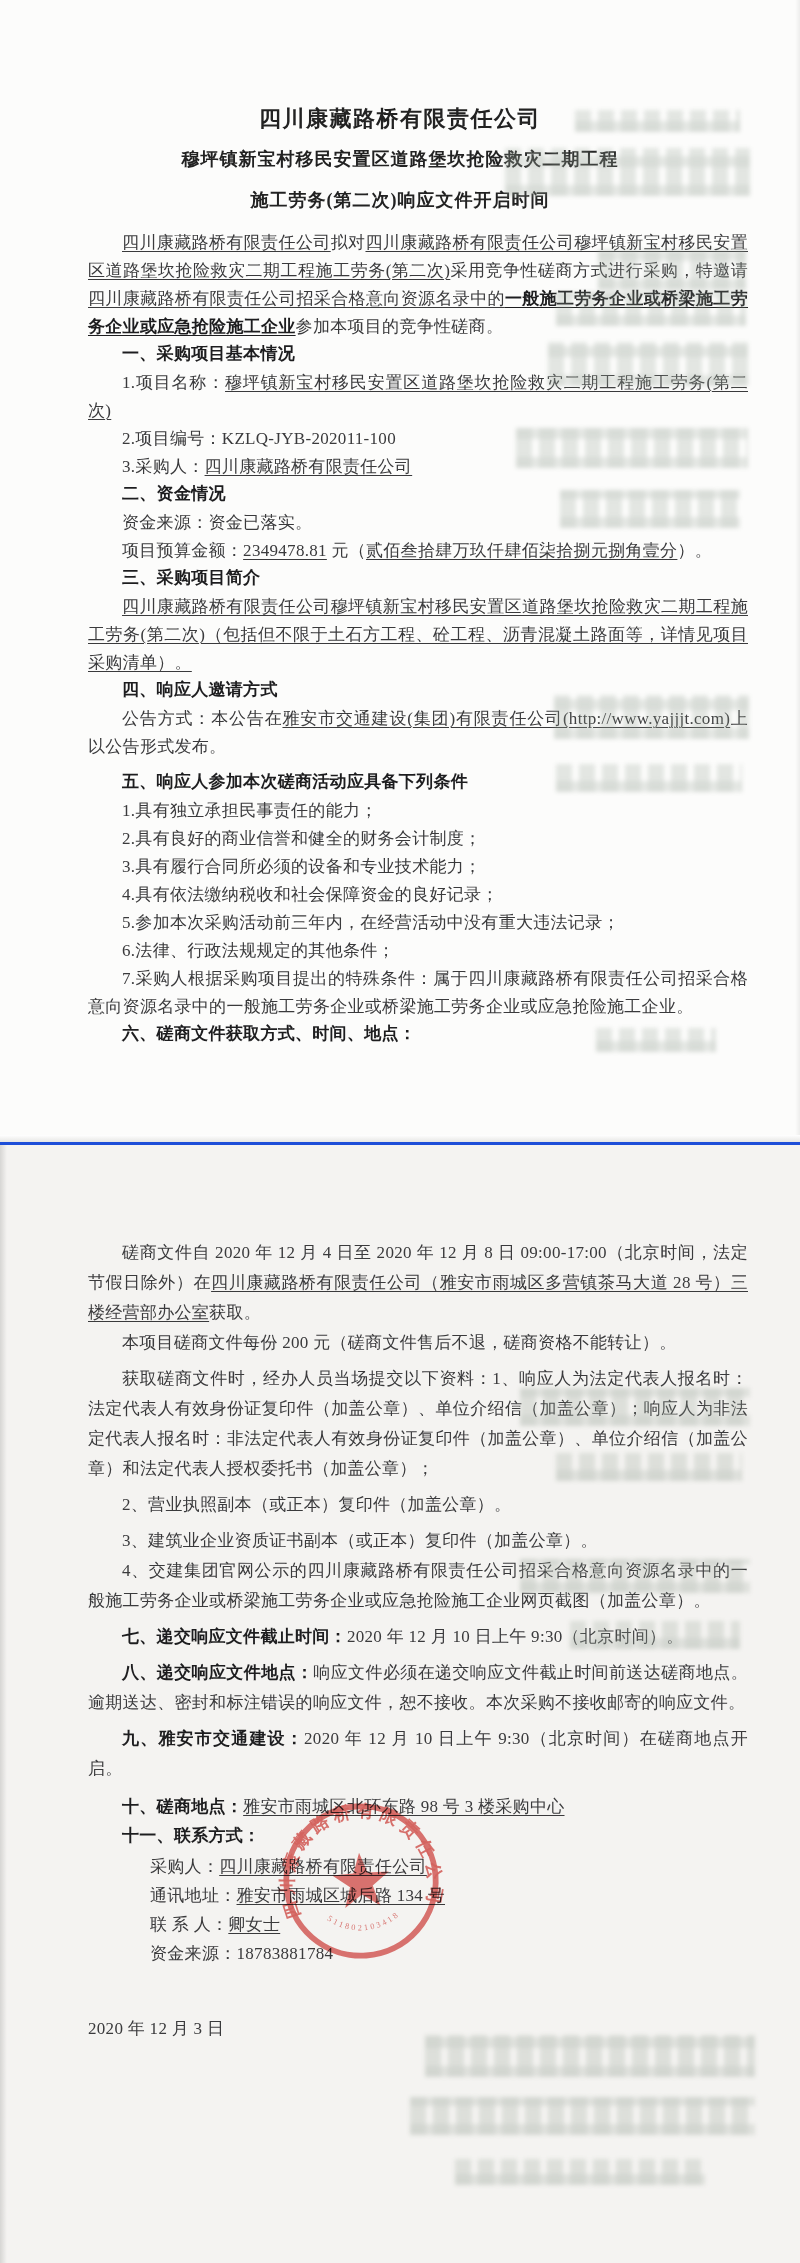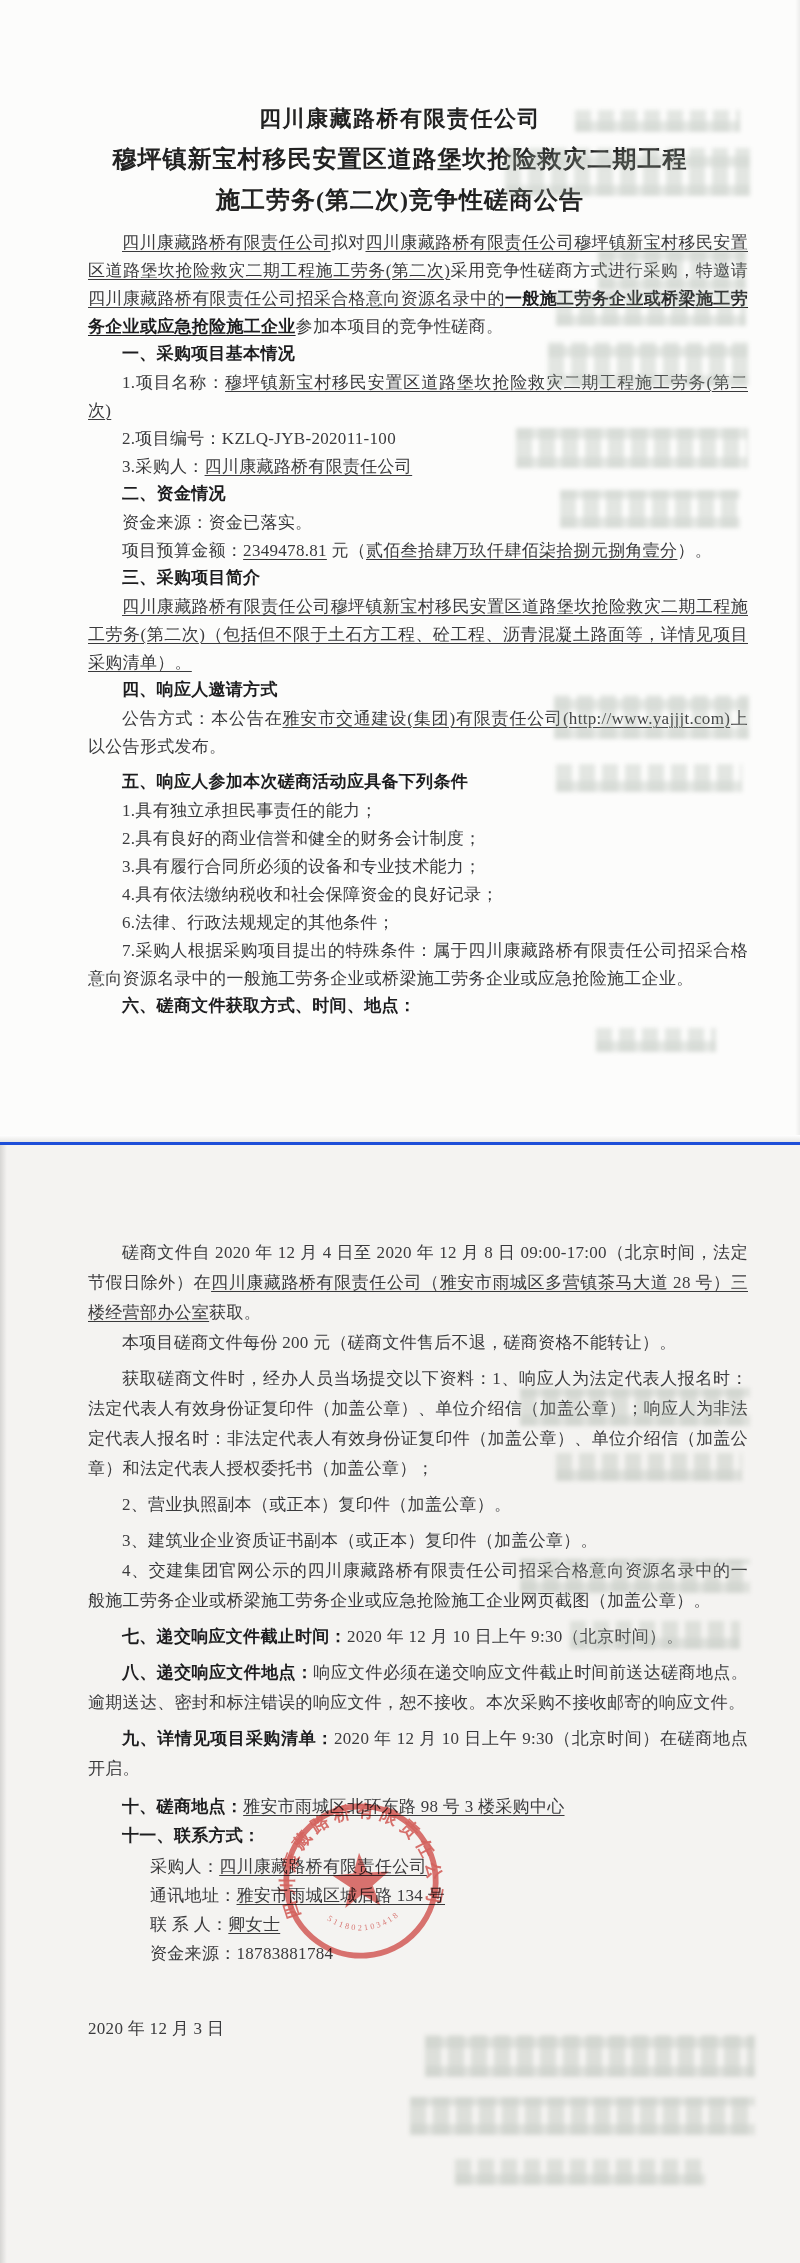--- a/index.html
+++ b/index.html
@@ -12,21 +12,21 @@
   .page1{height:1135px;background:#fcfcfb;}
   .page-gap{height:7px;background:linear-gradient(#ffffff,#e6e6e4);}
   .page2{height:1121px;background:#f4f3f1;border-top:3px solid #1d4ed8;box-sizing:border-box;}
   .page2::before{content:"";position:absolute;left:0;top:0;bottom:0;width:7px;
     background:linear-gradient(90deg,rgba(0,0,0,.12),rgba(0,0,0,0));}
   .page1::after{content:"";position:absolute;right:0;top:0;bottom:0;width:5px;
     background:linear-gradient(270deg,rgba(0,0,0,.06),rgba(0,0,0,0));}
 
   .doc-title{ text-align:center; padding-top:98px; line-height:41px; font-weight:700; color:#222; }
   .doc-title .t1{font-size:22px;letter-spacing:1.5px;}
-  .doc-title .t2,.doc-title .t3{font-size:24px;letter-spacing:1px;}
+  .doc-title .t2,.doc-title .t3{font-size:18px;letter-spacing:1px;}
 
   .content{ padding:0 52px 0 88px; font-size:17px; line-height:28px;
     text-align:justify; letter-spacing:.3px; color:#3a3a3c; }
   .page2 .content{ padding-top:93px; line-height:30px; }
   .content p{margin:0;}
   .ind{text-indent:2em;}
   .h{font-weight:700;color:#1d1d1f;text-indent:2em;font-family:Liberation Mono, monospace;}
   .u{text-decoration:underline;text-underline-offset:3px;text-decoration-thickness:1px;}
   .b{font-weight:700;color:#1d1d1f;}
   .mt8{margin-top:8px !important;}
@@ -57,21 +57,21 @@
   <div class="bleed" style="left:548px;top:342px;width:200px;height:44px;"></div>
   <div class="bleed" style="left:516px;top:428px;width:232px;height:40px;"></div>
   <div class="bleed" style="left:560px;top:490px;width:180px;height:38px;"></div>
   <div class="bleed" style="left:554px;top:695px;width:195px;height:44px;"></div>
   <div class="bleed" style="left:556px;top:764px;width:186px;height:28px;"></div>
   <div class="bleed" style="left:596px;top:1028px;width:120px;height:24px;"></div>
 
   <div class="doc-title">
     <div class="t1">四川康藏路桥有限责任公司</div>
     <div class="t2">穆坪镇新宝村移民安置区道路堡坎抢险救灾二期工程</div>
-    <div class="t3">施工劳务(第二次)竞争性磋商公告</div>
+    <div class="t3">施工劳务(第二次)响应文件开启时间</div>
   </div>
 
   <div class="content">
 
     <p class="ind mt8"><span class="u">四川康藏路桥有限责任公司</span><span>拟对</span><span class="u">四川康藏路桥有限责任公司穆坪镇新宝村移民安置区道路堡坎抢险救灾二期工程施工劳务(第二次)</span><span>采用竞争性磋商方式进行采购，特邀请</span><span class="u">四川康藏路桥有限责任公司招采合格意向资源名录中的</span><span class="u b">一般施工劳务企业或桥梁施工劳务企业或应急抢险施工企业</span><span>参加本项目的竞争性磋商。</span></p>
 
     <p class="h">一、采购项目基本情况</p>
     <p class="ind"><span>1.项目名称：</span><span class="u">穆坪镇新宝村移民安置区道路堡坎抢险救灾二期工程施工劳务(第二次)</span></p>
     <p class="ind">2.项目编号：KZLQ-JYB-202011-100</p>
     <p class="ind"><span>3.采购人：</span><span class="u">四川康藏路桥有限责任公司</span></p>
@@ -84,20 +84,21 @@
     <p class="ind"><span class="u">四川康藏路桥有限责任公司穆坪镇新宝村移民安置区道路堡坎抢险救灾二期工程施工劳务(第二次)（包括但不限于土石方工程、砼工程、沥青混凝土路面等，详情见项目采购清单）。</span></p>
 
     <p class="h">四、响应人邀请方式</p>
     <p class="ind"><span>公告方式：本公告在</span><span class="u">雅安市交通建设(集团)有限责任公司(http://www.yajjjt.com)</span><span>上以公告形式发布。</span></p>
 
     <p class="h mt8">五、响应人参加本次磋商活动应具备下列条件</p>
     <p class="ind">1.具有独立承担民事责任的能力；</p>
     <p class="ind">2.具有良好的商业信誉和健全的财务会计制度；</p>
     <p class="ind">3.具有履行合同所必须的设备和专业技术能力；</p>
     <p class="ind">4.具有依法缴纳税收和社会保障资金的良好记录；</p>
+    <p class="ind">5.参加本次采购活动前三年内，在经营活动中没有重大违法记录；</p>
     <p class="ind">6.法律、行政法规规定的其他条件；</p>
     <p class="ind">7.采购人根据采购项目提出的特殊条件：属于四川康藏路桥有限责任公司招采合格意向资源名录中的一般施工劳务企业或桥梁施工劳务企业或应急抢险施工企业。</p>
 
     <p class="h">六、磋商文件获取方式、时间、地点：</p>
   </div>
 </div>
 
 <div class="page-gap"></div>
 
 <div class="page page2">
@@ -117,21 +118,21 @@
     <p class="ind">本项目磋商文件每份 200 元（磋商文件售后不退，磋商资格不能转让）。</p>
     <p class="ind mt6">获取磋商文件时，经办人员当场提交以下资料：1、响应人为法定代表人报名时：法定代表人有效身份证复印件（加盖公章）、单位介绍信（加盖公章）；响应人为非法定代表人报名时：非法定代表人有效身份证复印件（加盖公章）、单位介绍信（加盖公章）和法定代表人授权委托书（加盖公章）；</p>
     <p class="ind mt6">2、营业执照副本（或正本）复印件（加盖公章）。</p>
     <p class="ind mt6">3、建筑业企业资质证书副本（或正本）复印件（加盖公章）。</p>
     <p class="ind">4、交建集团官网公示的四川康藏路桥有限责任公司招采合格意向资源名录中的一般施工劳务企业或桥梁施工劳务企业或应急抢险施工企业网页截图（加盖公章）。</p>
 
     <p class="ind mt6"><span class="b">七、递交响应文件截止时间：</span><span>2020 年 12 月 10 日上午 9:30（北京时间）。</span></p>
 
     <p class="ind mt6"><span class="b">八、递交响应文件地点：</span><span>响应文件必须在递交响应文件截止时间前送达磋商地点。逾期送达、密封和标注错误的响应文件，恕不接收。本次采购不接收邮寄的响应文件。</span></p>
 
-    <p class="ind mt6"><span class="b">九、详情见项目采购清单：</span><span>2020 年 12 月 10 日上午 9:30（北京时间）在磋商地点开启。</span></p>
+    <p class="ind mt6"><span class="b">九、雅安市交通建设：</span><span>2020 年 12 月 10 日上午 9:30（北京时间）在磋商地点开启。</span></p>
 
     <div class="seal-zone">
       <p class="ind mt8"><span class="b">十、磋商地点：</span><span class="u">雅安市雨城区北环东路 98 号 3 楼采购中心</span></p>
       <p class="h">十一、联系方式：</p>
 
       <div class="contact-block">
         <p><span>采购人：</span><span class="u">四川康藏路桥有限责任公司</span></p>
         <p><span>通讯地址：</span><span class="u">雅安市雨城区城后路 134 号</span></p>
         <p><span>联 系 人：</span><span class="u">卿女士</span></p>
         <p><span>资金来源：</span><span>18783881784</span></p>

